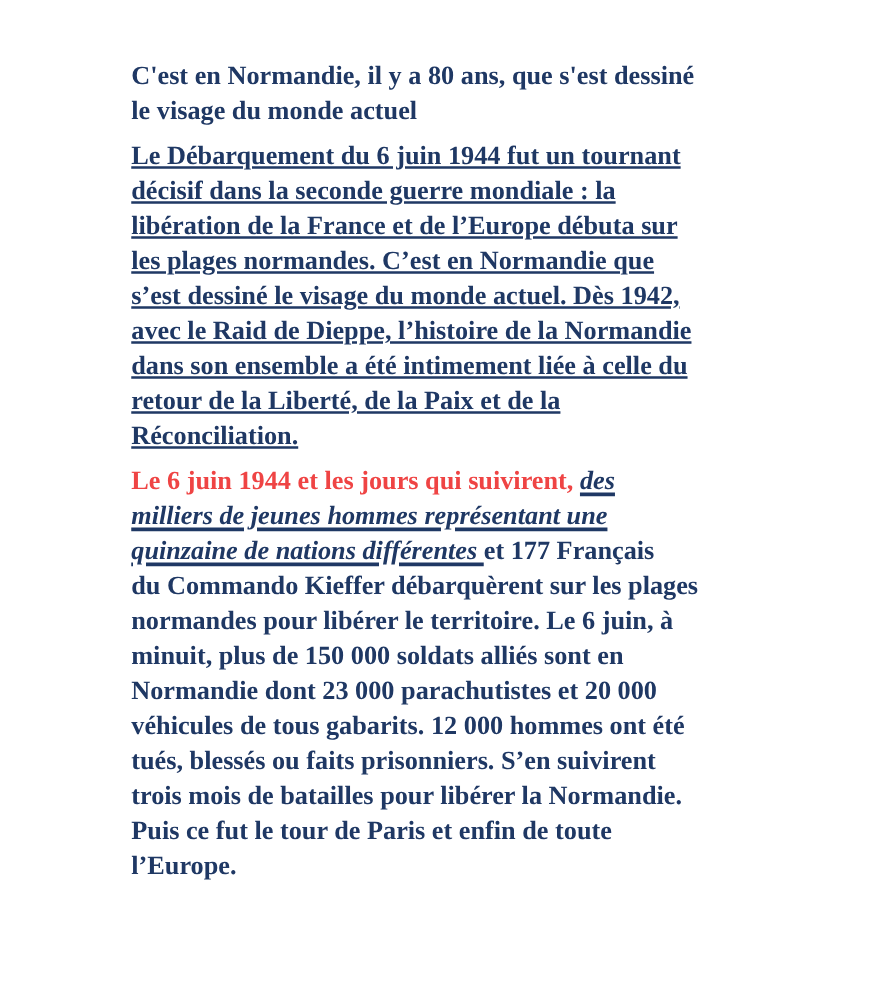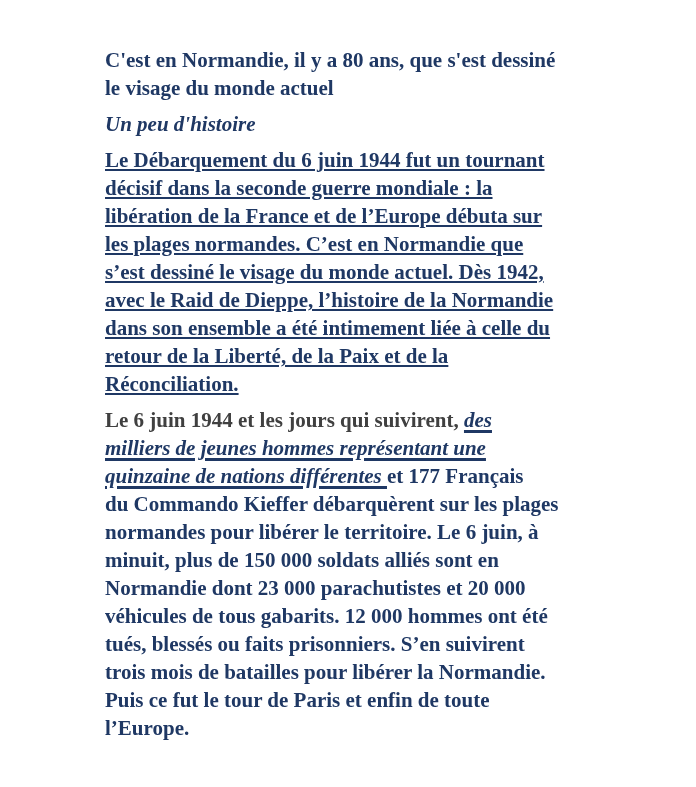--- a/index.html
+++ b/index.html
@@ -37,31 +37,30 @@
     text-decoration-thickness: 2.5px;
     text-underline-offset: 3px;
   }
 </style>
 </head>
 <body>
 
 <div class="page" style="background: rgb(255, 255, 255);">
     <p class="block"><span class="run-bold" style="color: rgb(31, 56, 100);">C'est en Normandie, il y a 80 ans, que s'est dessiné
 le visage du monde actuel</span></p>
-    <p class="block"><span class="run-bold-italic" style="color: rgb(31, 56, 100);">Un peu d'histoire</span></p>
     <p class="block"><span class="run-bold" style="color: rgb(31, 56, 100); text-decoration: underline;">Le Débarquement du 6 juin 1944 fut un tournant
 décisif dans la seconde guerre mondiale : la
 libération de la France et de l’Europe débuta sur
 les plages normandes. C’est en Normandie que
 s’est dessiné le visage du monde actuel. Dès 1942,
 avec le Raid de Dieppe, l’histoire de la Normandie
 dans son ensemble a été intimement liée à celle du
 retour de la Liberté, de la Paix et de la
 Réconciliation.</span></p>
-    <p class="block"><span class="run-bold" style="color: #404040;">Le 6 juin 1944 et les jours qui suivirent, </span><span class="run-bold-italic-underline" style="color: rgb(31, 56, 100);">des
+    <p class="block"><span class="run-bold" style="color: #ef4444;">Le 6 juin 1944 et les jours qui suivirent, </span><span class="run-bold-italic-underline" style="color: rgb(31, 56, 100);">des
 milliers de jeunes hommes représentant une
 quinzaine de nations différentes </span><span class="run-bold" style="color: rgb(31, 56, 100);">et 177 Français
 du Commando Kieffer débarquèrent sur les plages
 normandes pour libérer le territoire. Le 6 juin, à
 minuit, plus de 150 000 soldats alliés sont en
 Normandie dont 23 000 parachutistes et 20 000
 véhicules de tous gabarits. 12 000 hommes ont été
 tués, blessés ou faits prisonniers. S’en suivirent
 trois mois de batailles pour libérer la Normandie.
 Puis ce fut le tour de Paris et enfin de toute

